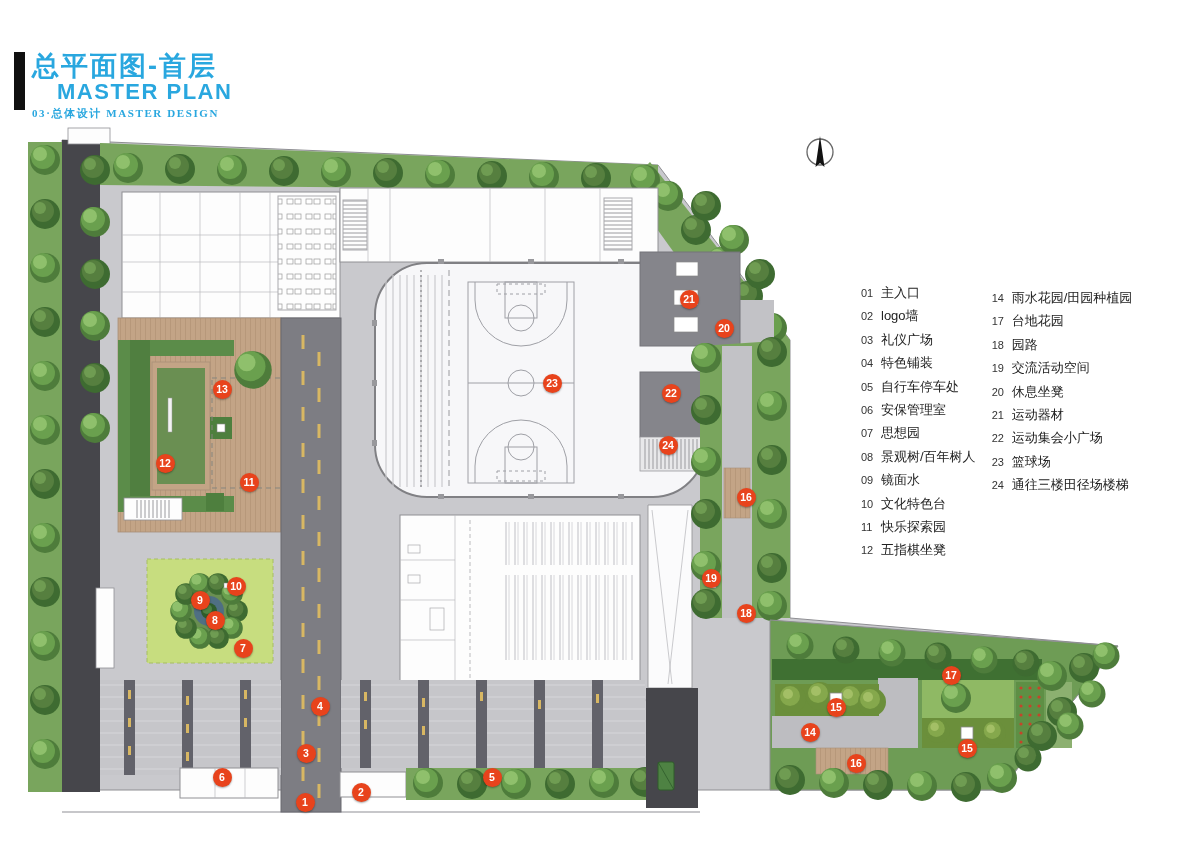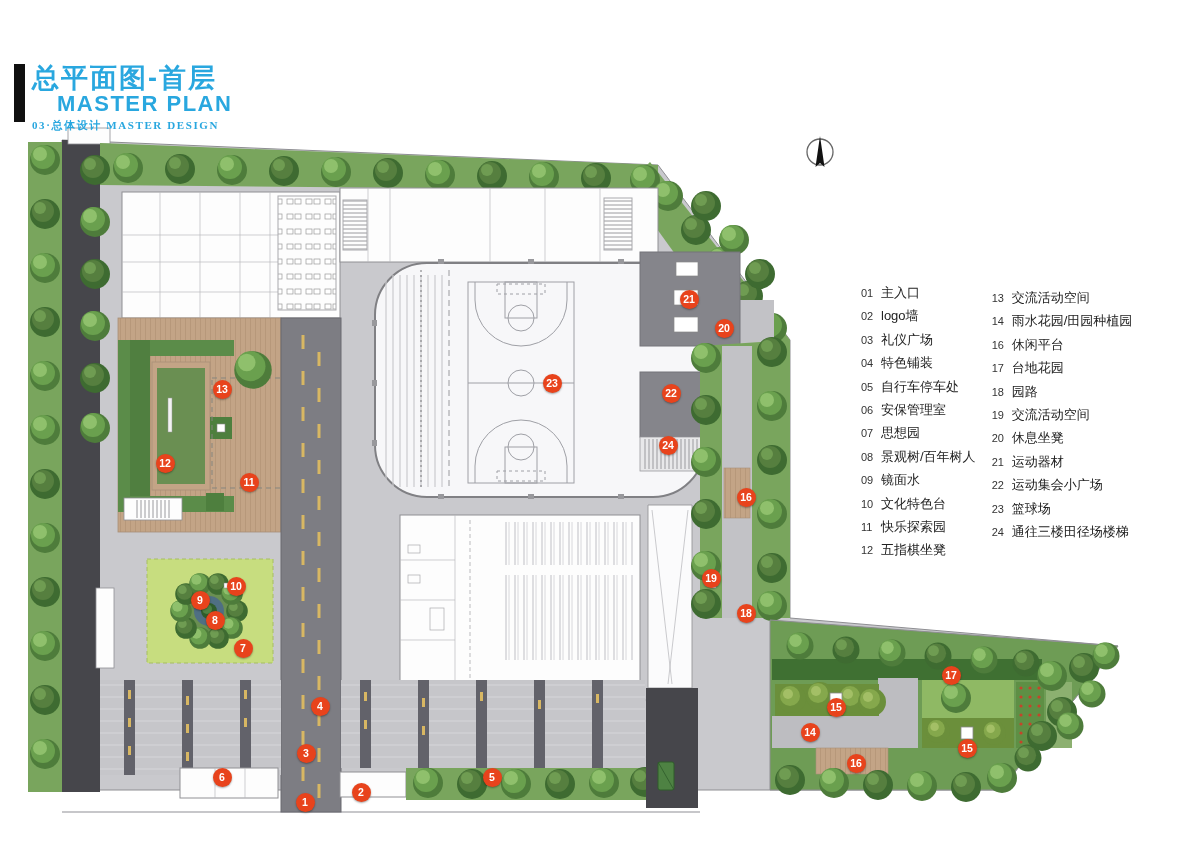--- a/index.html
+++ b/index.html
@@ -1,20 +1,20 @@
 <!DOCTYPE html>
 <html><head>
 <meta charset="utf-8">
 <style>
   html,body{margin:0;padding:0;background:#fff;}
   body{width:1200px;height:852px;position:relative;overflow:hidden;
        font-family:"Liberation Sans","DejaVu Sans",sans-serif;}
   #plan-svg{position:absolute;left:0;top:0;}
   
-  .titleblock{position:absolute;left:14px;top:64px;display:flex;gap:7px;}
+  .titleblock{position:absolute;left:14px;top:52px;display:flex;gap:7px;}
   .titlebar{width:11px;height:58px;background:#101010;}
   .t-cn{font-size:27px;font-weight:bold;color:#29A7DF;letter-spacing:2px;line-height:1.05;}
   .t-en{font-size:22px;font-weight:bold;color:#29A7DF;letter-spacing:1.5px;line-height:1.05;margin-left:25px;}
   .t-sub{font-size:11px;font-weight:bold;color:#29A7DF;letter-spacing:1.6px;margin-top:3px;font-family:Liberation Serif, serif;}
   
   .legend{position:absolute;left:833px;top:281px;width:350px;}
   .legend-header{font-size:15px;font-weight:bold;color:#1a1a1a;letter-spacing:4px;margin-bottom:5px;}
   .legend-cols{display:flex;}
   .legend-col1{width:140px;margin-left:28px;}
   .legend-col2{width:205px;padding-top:5px;}
@@ -407,23 +407,21 @@
         <div class="legend-item"><span class="lnum">05</span><span class="llabel">自行车停车处</span></div>
         <div class="legend-item"><span class="lnum">06</span><span class="llabel">安保管理室</span></div>
         <div class="legend-item"><span class="lnum">07</span><span class="llabel">思想园</span></div>
         <div class="legend-item"><span class="lnum">08</span><span class="llabel">景观树/百年树人</span></div>
         <div class="legend-item"><span class="lnum">09</span><span class="llabel">镜面水</span></div>
         <div class="legend-item"><span class="lnum">10</span><span class="llabel">文化特色台</span></div>
         <div class="legend-item"><span class="lnum">11</span><span class="llabel">快乐探索园</span></div>
         <div class="legend-item"><span class="lnum">12</span><span class="llabel">五指棋坐凳</span></div>
       </div>
     <div class="legend-col2">
-        <div class="legend-item"><span class="lnum">13</span><span class="llabel">交流活动空间</span></div>
         <div class="legend-item"><span class="lnum">14</span><span class="llabel">雨水花园/田园种植园</span></div>
-        <div class="legend-item"><span class="lnum">16</span><span class="llabel">休闲平台</span></div>
         <div class="legend-item"><span class="lnum">17</span><span class="llabel">台地花园</span></div>
         <div class="legend-item"><span class="lnum">18</span><span class="llabel">园路</span></div>
         <div class="legend-item"><span class="lnum">19</span><span class="llabel">交流活动空间</span></div>
         <div class="legend-item"><span class="lnum">20</span><span class="llabel">休息坐凳</span></div>
         <div class="legend-item"><span class="lnum">21</span><span class="llabel">运动器材</span></div>
         <div class="legend-item"><span class="lnum">22</span><span class="llabel">运动集会小广场</span></div>
         <div class="legend-item"><span class="lnum">23</span><span class="llabel">篮球场</span></div>
         <div class="legend-item"><span class="lnum">24</span><span class="llabel">通往三楼田径场楼梯</span></div>
       </div>
   </div>

